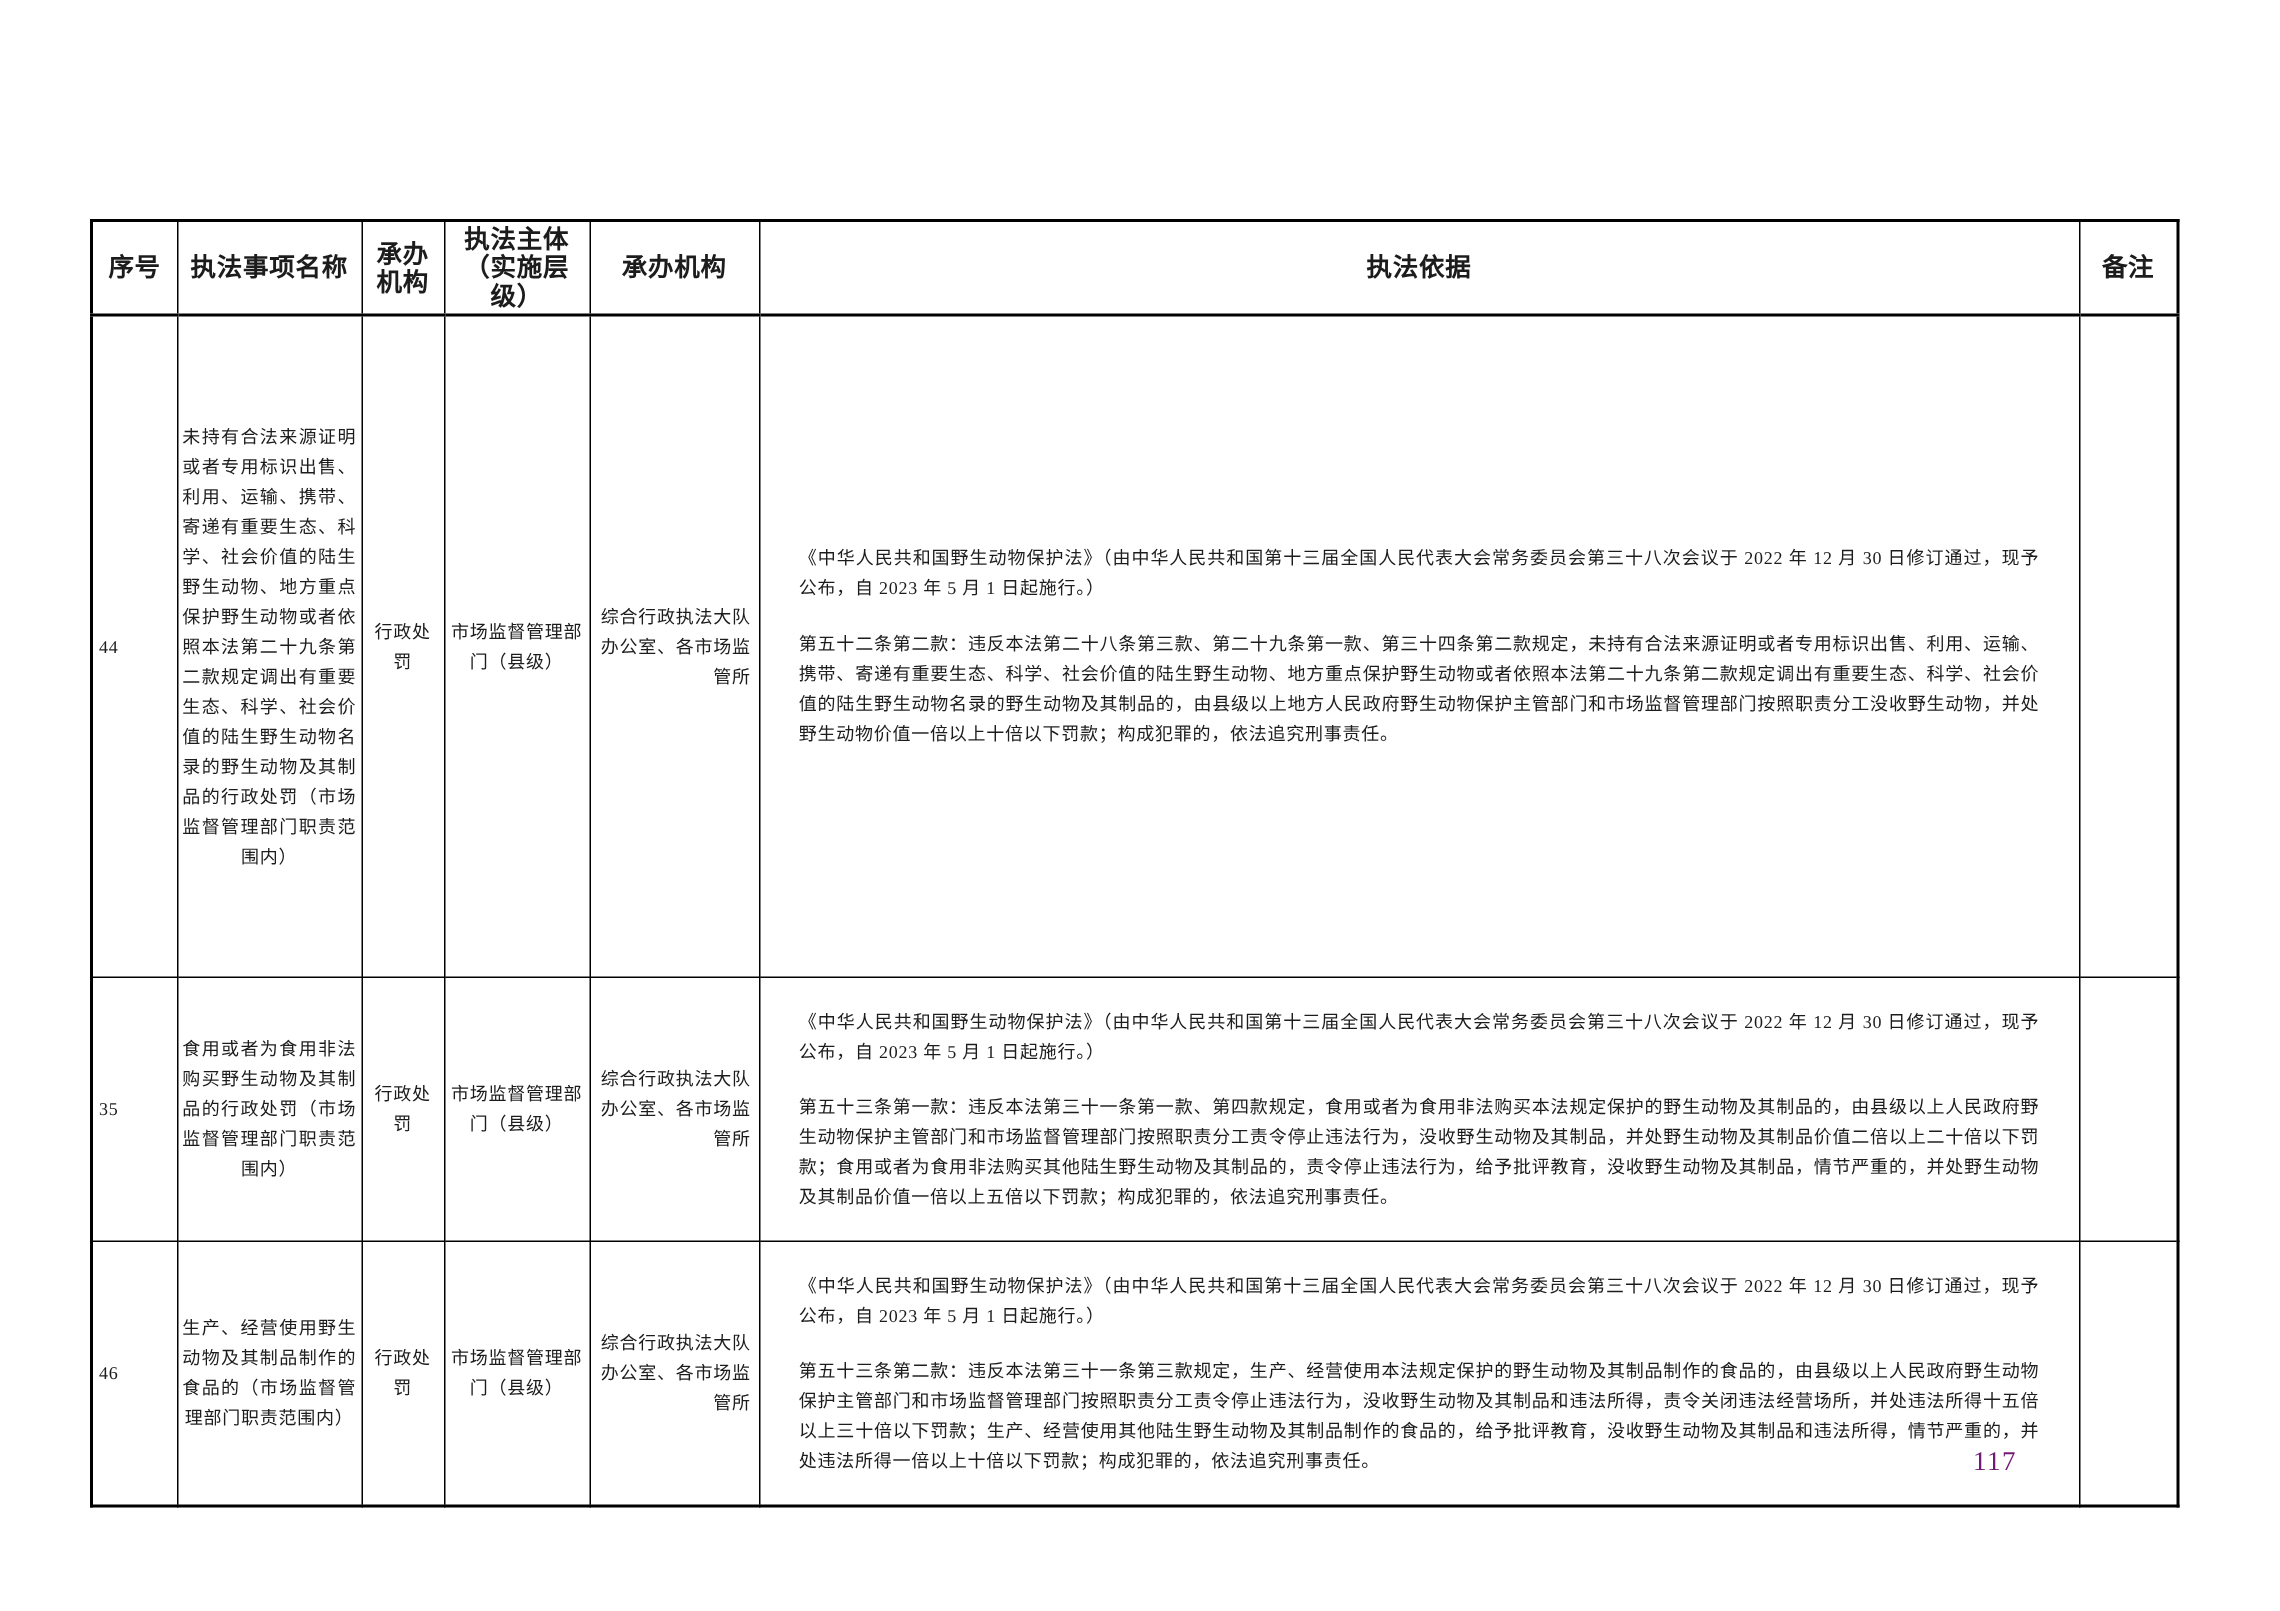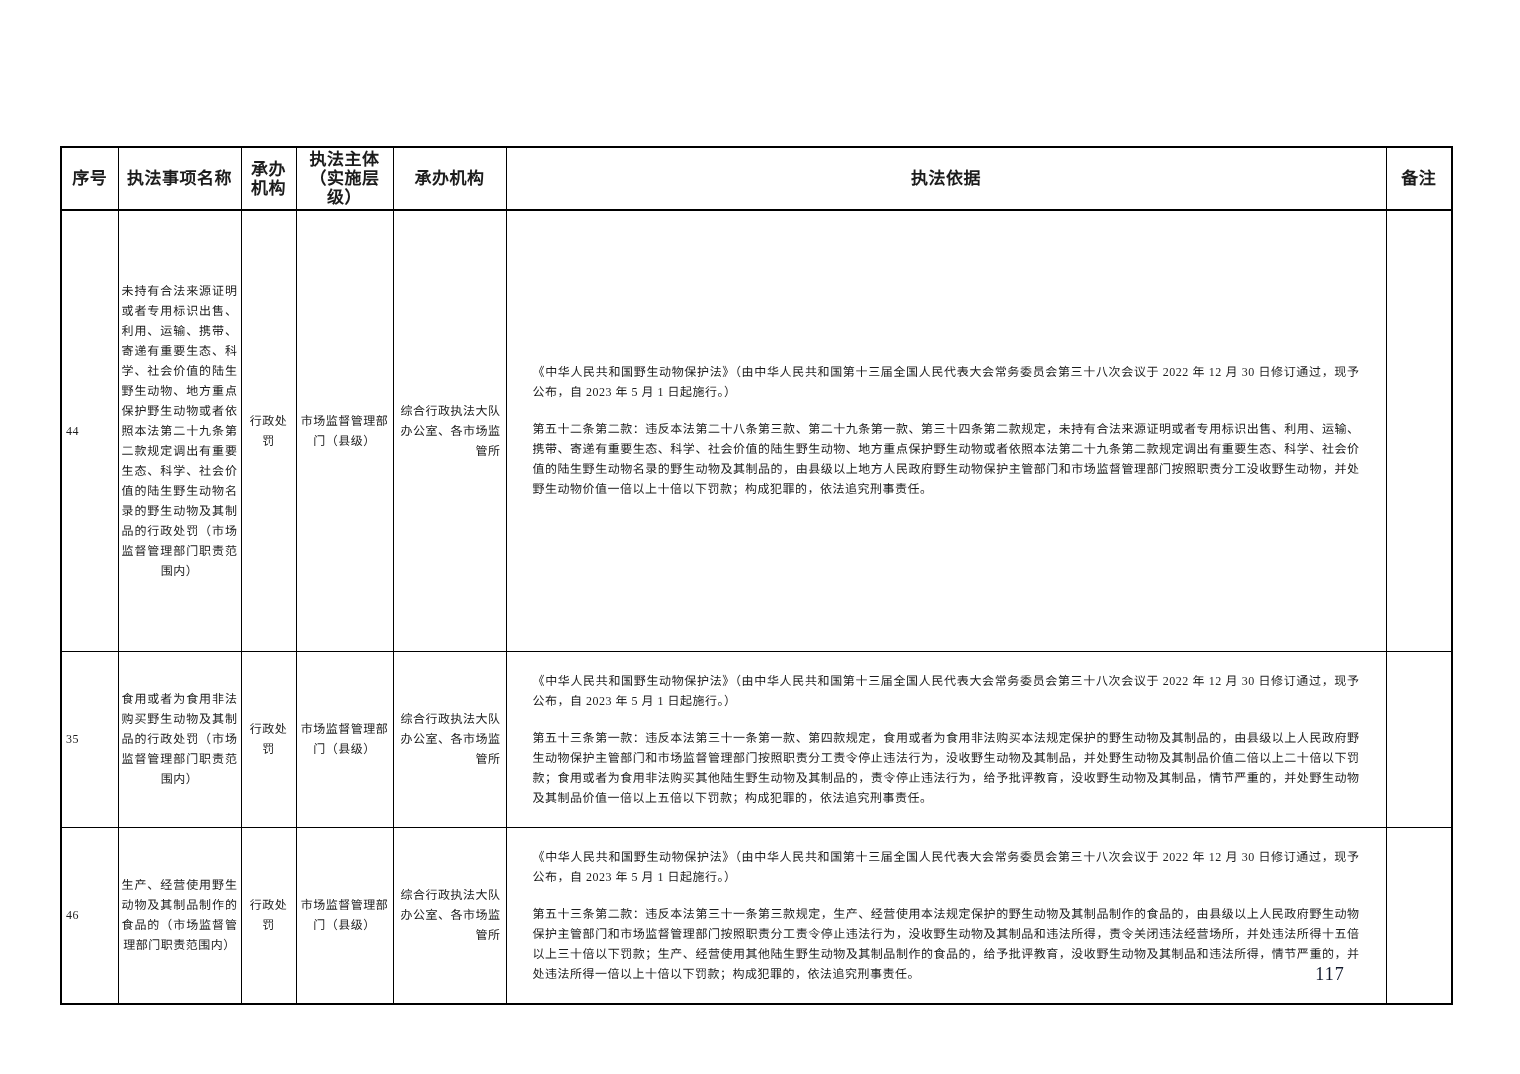--- a/index.html
+++ b/index.html
@@ -35,21 +35,21 @@
   td.c-seq   { text-align: left; }
   td.c-name  { text-align: justify; text-align-last: center; padding: 2px 3px; }
   td.c-cat   { text-align: center; padding: 2px 4px; }
   td.c-sub   { text-align: center; padding: 2px 4px; }
   td.c-agy   { text-align: right; padding: 2px 5px; }
   td.c-basis { text-align: justify; text-align-last: left; padding: 2px 9px; }
   td.c-basis p { margin: 17px; }
 
   .pagenum {
     position: absolute; left: 1300px; top: 964px; width: 60px;
-    font-size: 18px; text-align: center; letter-spacing: 1px; color: #0f172a;
+    font-size: 18px; text-align: center; letter-spacing: 1px; color: #701a75;
   }
 </style>
 </head>
 <body>
 
 <div class="page">
 
   <table class="doc">
     <colgroup>
       <col style="width:57px">

